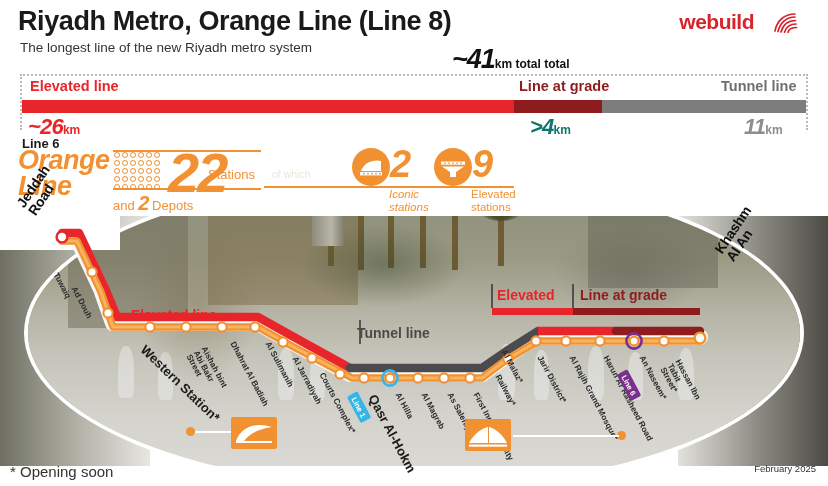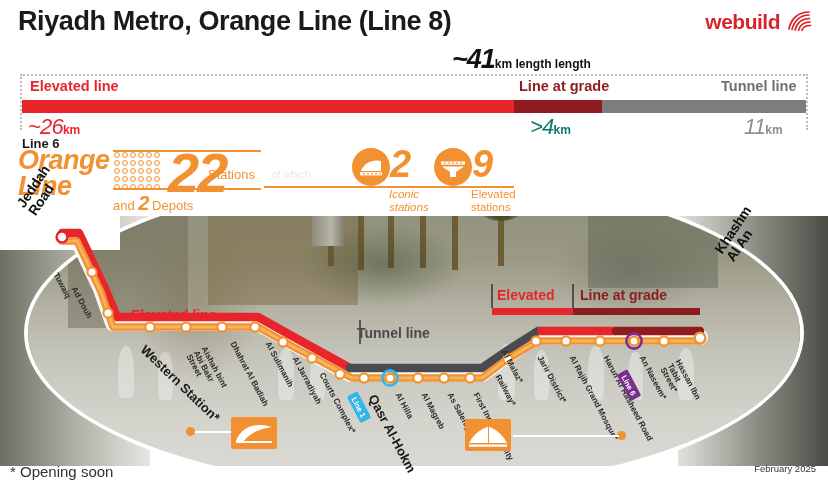--- a/index.html
+++ b/index.html
@@ -14,21 +14,21 @@
   
   .hdr-title {
     position: absolute; left: 18px; top: 6px;
     font-size: 27px; font-weight: bold; color: #1a1a1a;
     letter-spacing: -0.4px; white-space: nowrap;
   }
   .hdr-sub {
     position: absolute; left: 20px; top: 40px;
     font-size: 13.5px; color: #333; white-space: nowrap;
   }
-  .logo-wrap { position: absolute; right: 16px; top: 10px; display: flex; align-items: flex-start; gap: 6px; }
+  .logo-wrap { position: absolute; right: 30px; top: 10px; display: flex; align-items: flex-end; gap: 18px; }
   .logo-text { font-size: 21px; font-weight: bold; color: #d8232a; letter-spacing: -0.5px; }
   .logo-mark { width: 26px; height: 22px; }
 
   
   .total-cal { position: absolute; left: 452px; top: 44px; white-space: nowrap; }
   .total-num {
     font-size: 27px; font-weight: bold; font-style: italic; color:#111;
     letter-spacing:-1px;
   }
   .total-unit { font-size: 12px; font-weight: bold; color:#111; }
@@ -44,21 +44,21 @@
   .seg-elev  { background: #e8252b; }
   .seg-grade { background: #8e1b1e; }
   .seg-tun   { background: #7d7d7d; }
 
   .seg-label { position: absolute; top: 2px; font-size: 14.5px; font-weight: bold; white-space: nowrap; }
   .lab-elev  { left: 8px;  color:#e8252b; }
   .lab-grade { color:#8e1b1e; }
   .lab-tun   { color:#6f6f6f; }
 
   .seg-val { position: absolute; top: 38px; white-space: nowrap; }
-  .seg-val .n { font-size: 22px; font-weight: normal; font-style: italic; letter-spacing:-0.8px; }
+  .seg-val .n { font-size: 22px; font-weight: bold; font-style: italic; letter-spacing:-0.8px; }
   .seg-val .u { font-size: 12px; font-weight: bold; }
   .val-elev  { left: 6px;  color:#e8252b; }
   .val-grade { color:#0f766e; }
   .val-tun   { color:#8d8d8d; }
 
   
   .line-no {
     position: absolute; left: 22px; top: 136px;
     font-size: 13px; font-weight: bold; color:#1a1a1a;
   }
@@ -156,38 +156,39 @@
   
   .foot-l { position:absolute; left:10px; top:463px; font-size:15px; color:#333; }
   .foot-r { position:absolute; right:12px; top:463px; font-size:9.5px; color:#333; }
 </style>
 </head>
 <body>
 
 <div id="root">
 
   <div class="hdr-title">Riyadh Metro, Orange Line (Line 8)</div>
+  <div class="hdr-sub">The longest line of the new Riyadh metro system</div>
 
   <div class="logo-wrap">
     <div class="logo-text">webuild</div>
     <span class="logo-mark">
       <svg viewBox="0 0 26 22" width="26" height="22">
         <g fill="none" stroke="#d8232a" stroke-width="1.7" stroke-linecap="round">
           <path d="M3 19 C5 9, 12 2, 23 2"></path>
           <path d="M6 19.5 C8 11, 14 5, 23 5"></path>
           <path d="M9 20 C11 13, 16 8.5, 23.5 8.5"></path>
           <path d="M12.5 20.2 C14 15, 18 12, 24 12"></path>
           <path d="M16 20.3 C17 17, 20 15.5, 24.5 15.5"></path>
         </g>
       </svg>
     </span>
   </div>
 
   <div class="total-cal">
-    <span class="total-num">~41</span><span class="total-unit">km length length</span>
+    <span class="total-num">~41</span><span class="total-unit">km total total</span>
   </div>
 
   <div class="bar-box">
     <div class="seg-label lab-elev">Elevated line</div>
     <div class="seg-label lab-grade" style="left:497px;">Line at grade</div>
     <div class="seg-label lab-tun" style="left:699px;">Tunnel line</div>
 
     <div class="bar-track">
       <div class="seg seg-elev" style="width:62.8%;"></div>
       <div class="seg seg-grade" style="width:11.2%;"></div>

